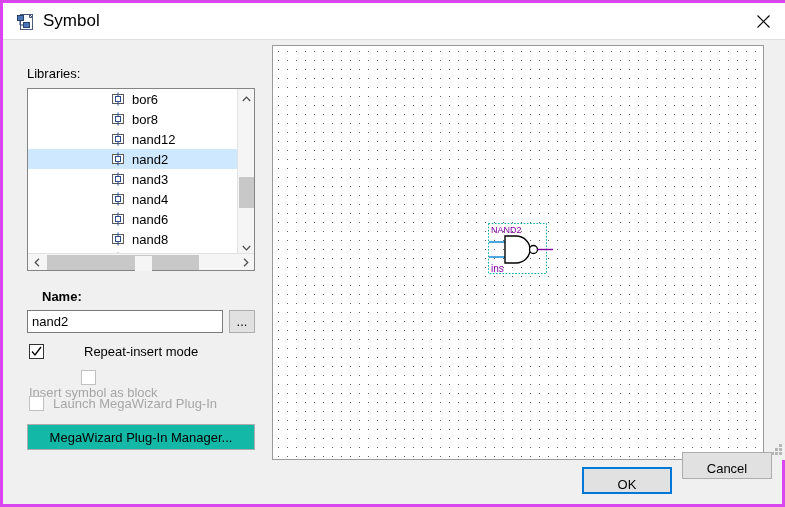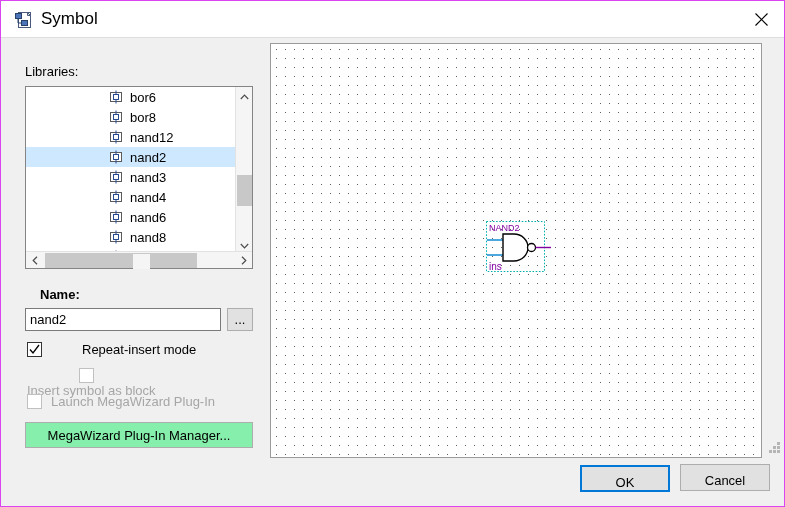--- a/index.html
+++ b/index.html
@@ -18,21 +18,21 @@
     -webkit-font-smoothing: none;
   }
 
   
   #window {
     position: absolute;
     left: 0; top: 0;
     width: 785px;
     height: 507px;
     background: #f0f0f0;
-    border: 1px solid #d946ef;
+    border: 3px solid #d946ef;
     box-sizing: border-box;
   }
 
   
   #titlebar {
     position: absolute;
     left: 0; top: 0;
     width: 783px;
     height: 37px;
     background: #ffffff;
@@ -279,21 +279,21 @@
   #cb-block  { top: 330px; flex-direction: column; }
   #cb-wizard { top: 354px; }
 
   
   #megawizard-button {
     position: absolute;
     left: 24px;
     top: 384px;
     width: 228px;
     height: 26px;
-    background: #86efac;
+    background: #14b8a6;
     border: 1px solid #adadad;
     font-family: "Liberation Sans", sans-serif;
     font-size: 13px;
     color: #000000;
     box-sizing: border-box;
     cursor: default;
     padding: 0;
   }
 
   
@@ -339,21 +339,21 @@
     padding: 8px;
   }
   #ok-button {
     left: 579px;
     top: 427px;
     width: 90px;
     border: 2px solid #0078d7;
   }
   #cancel-button {
     left: 679px;
-    top: 426px;
+    top: 412px;
     width: 90px;
   }
 
   
   #resize-grip {
     position: absolute;
     right: 3px;
     bottom: 3px;
     width: 13px;
     height: 13px;

